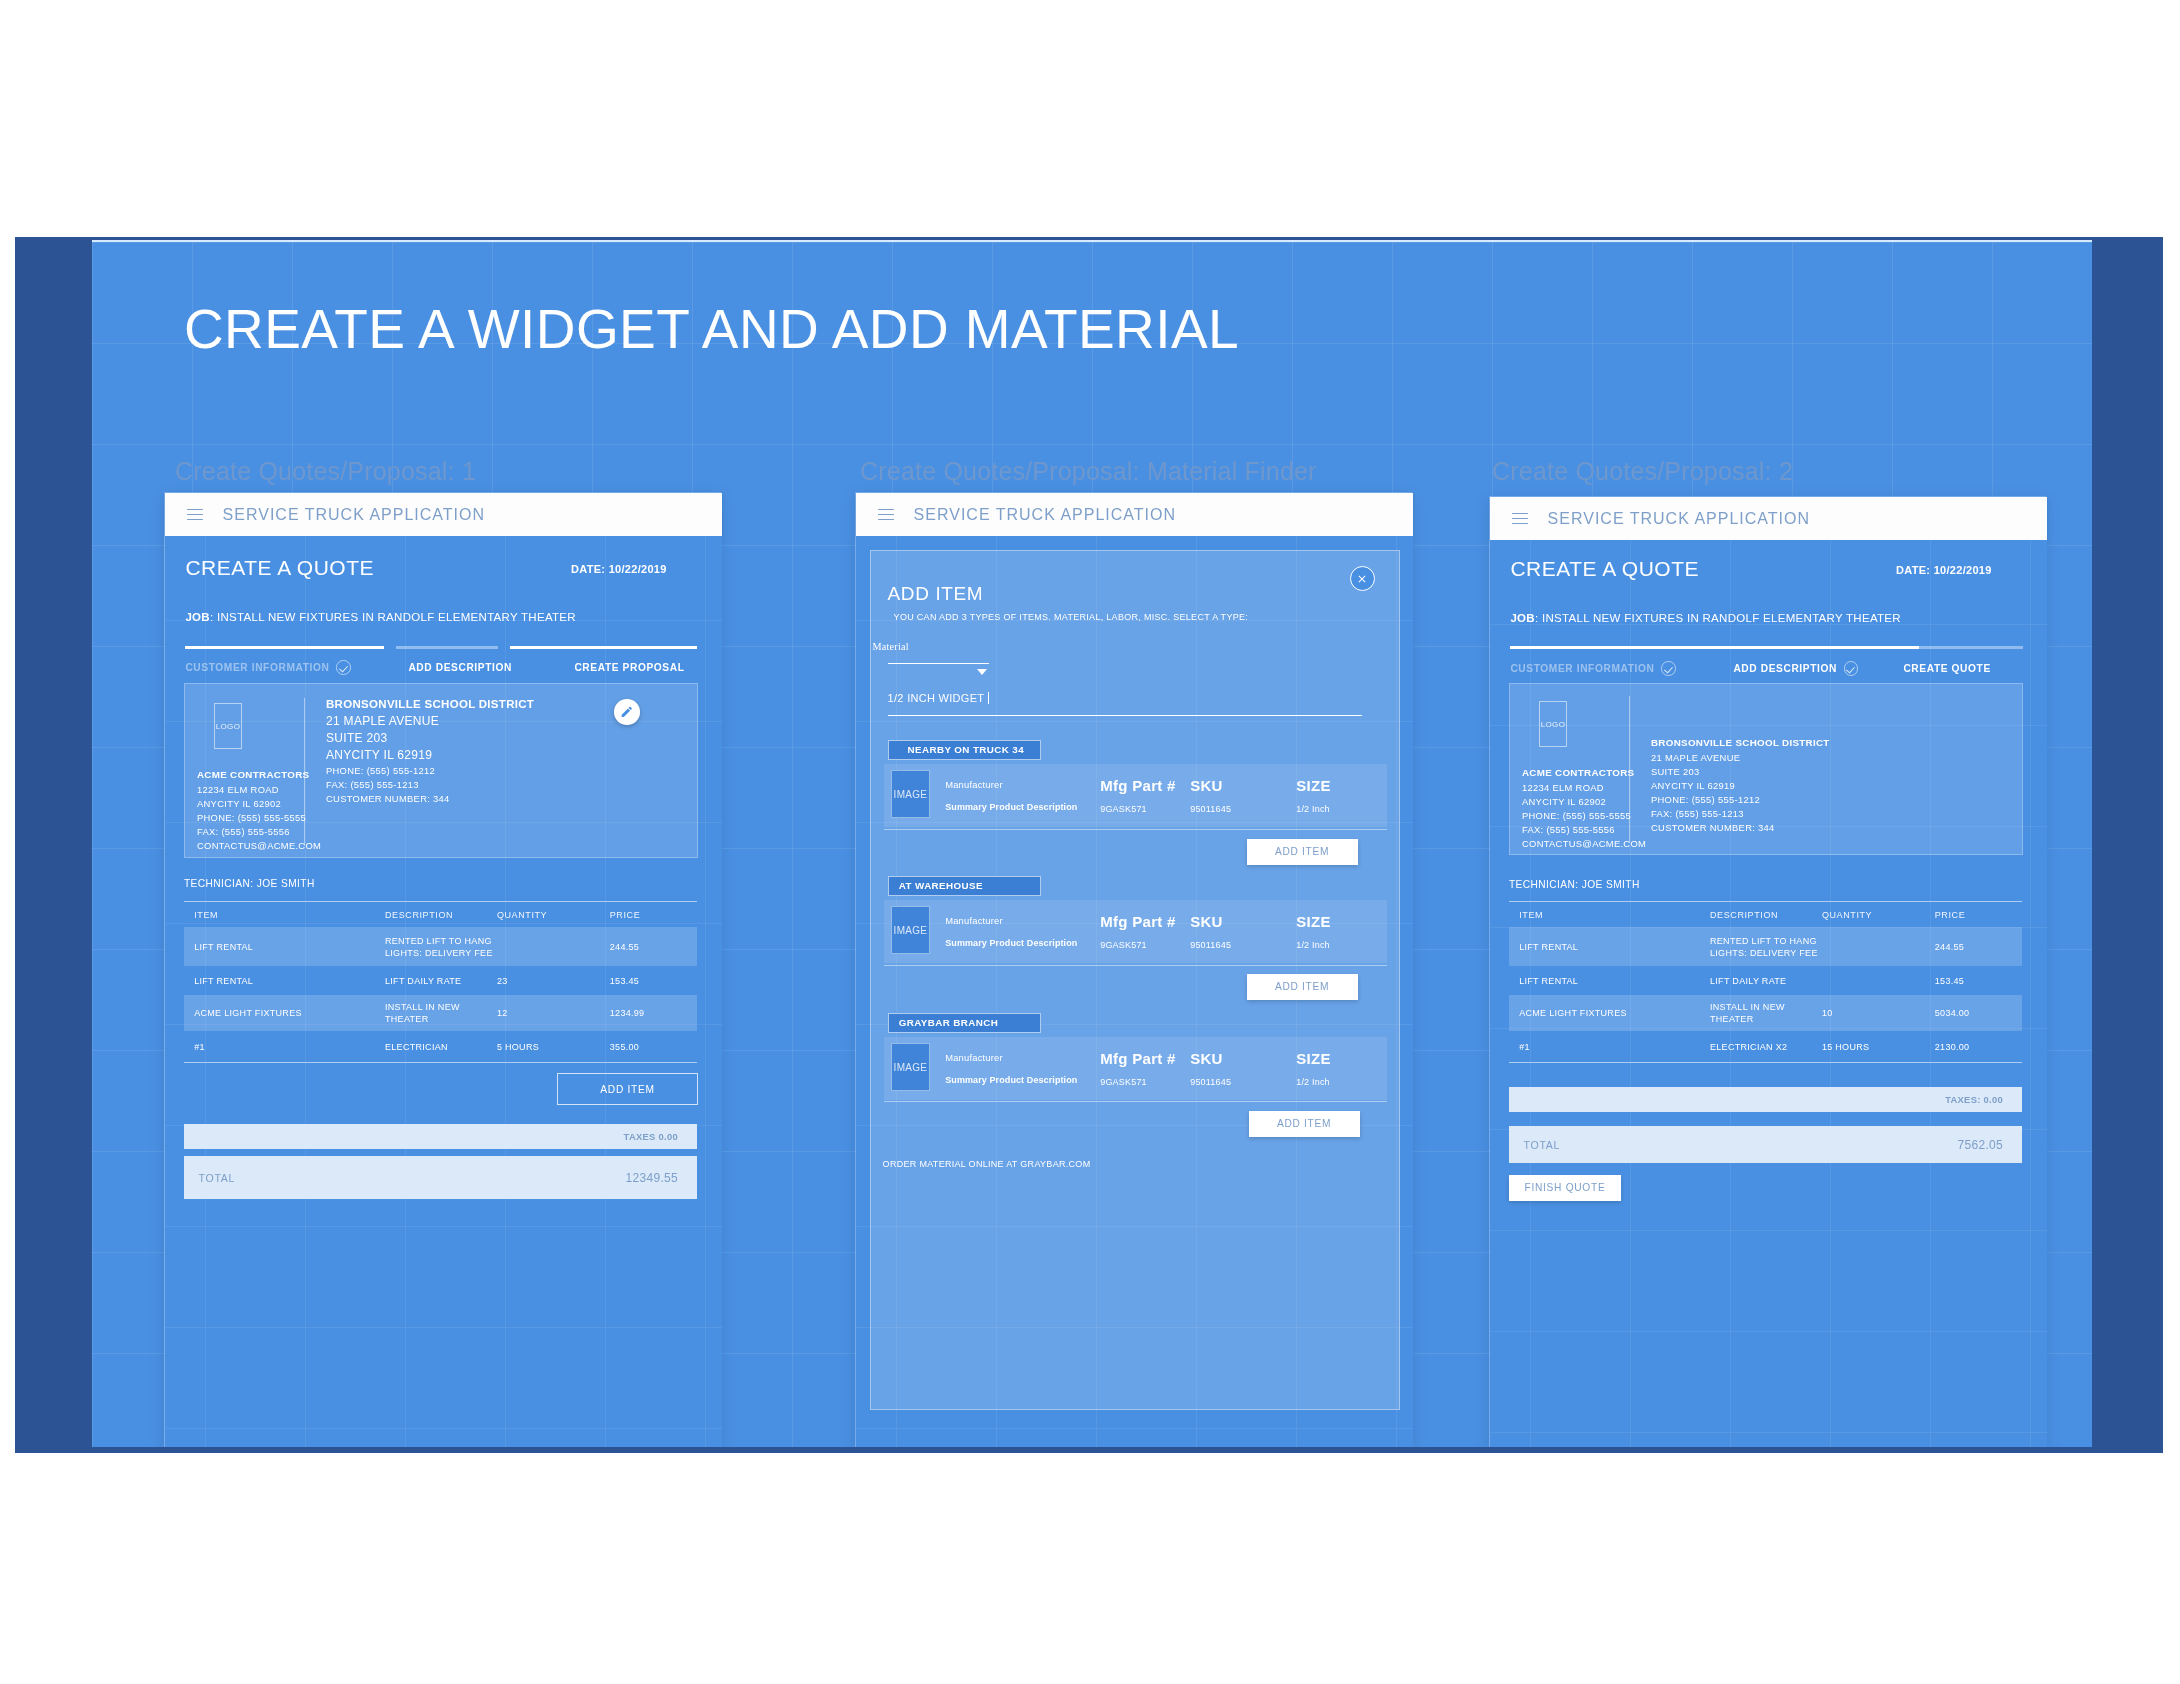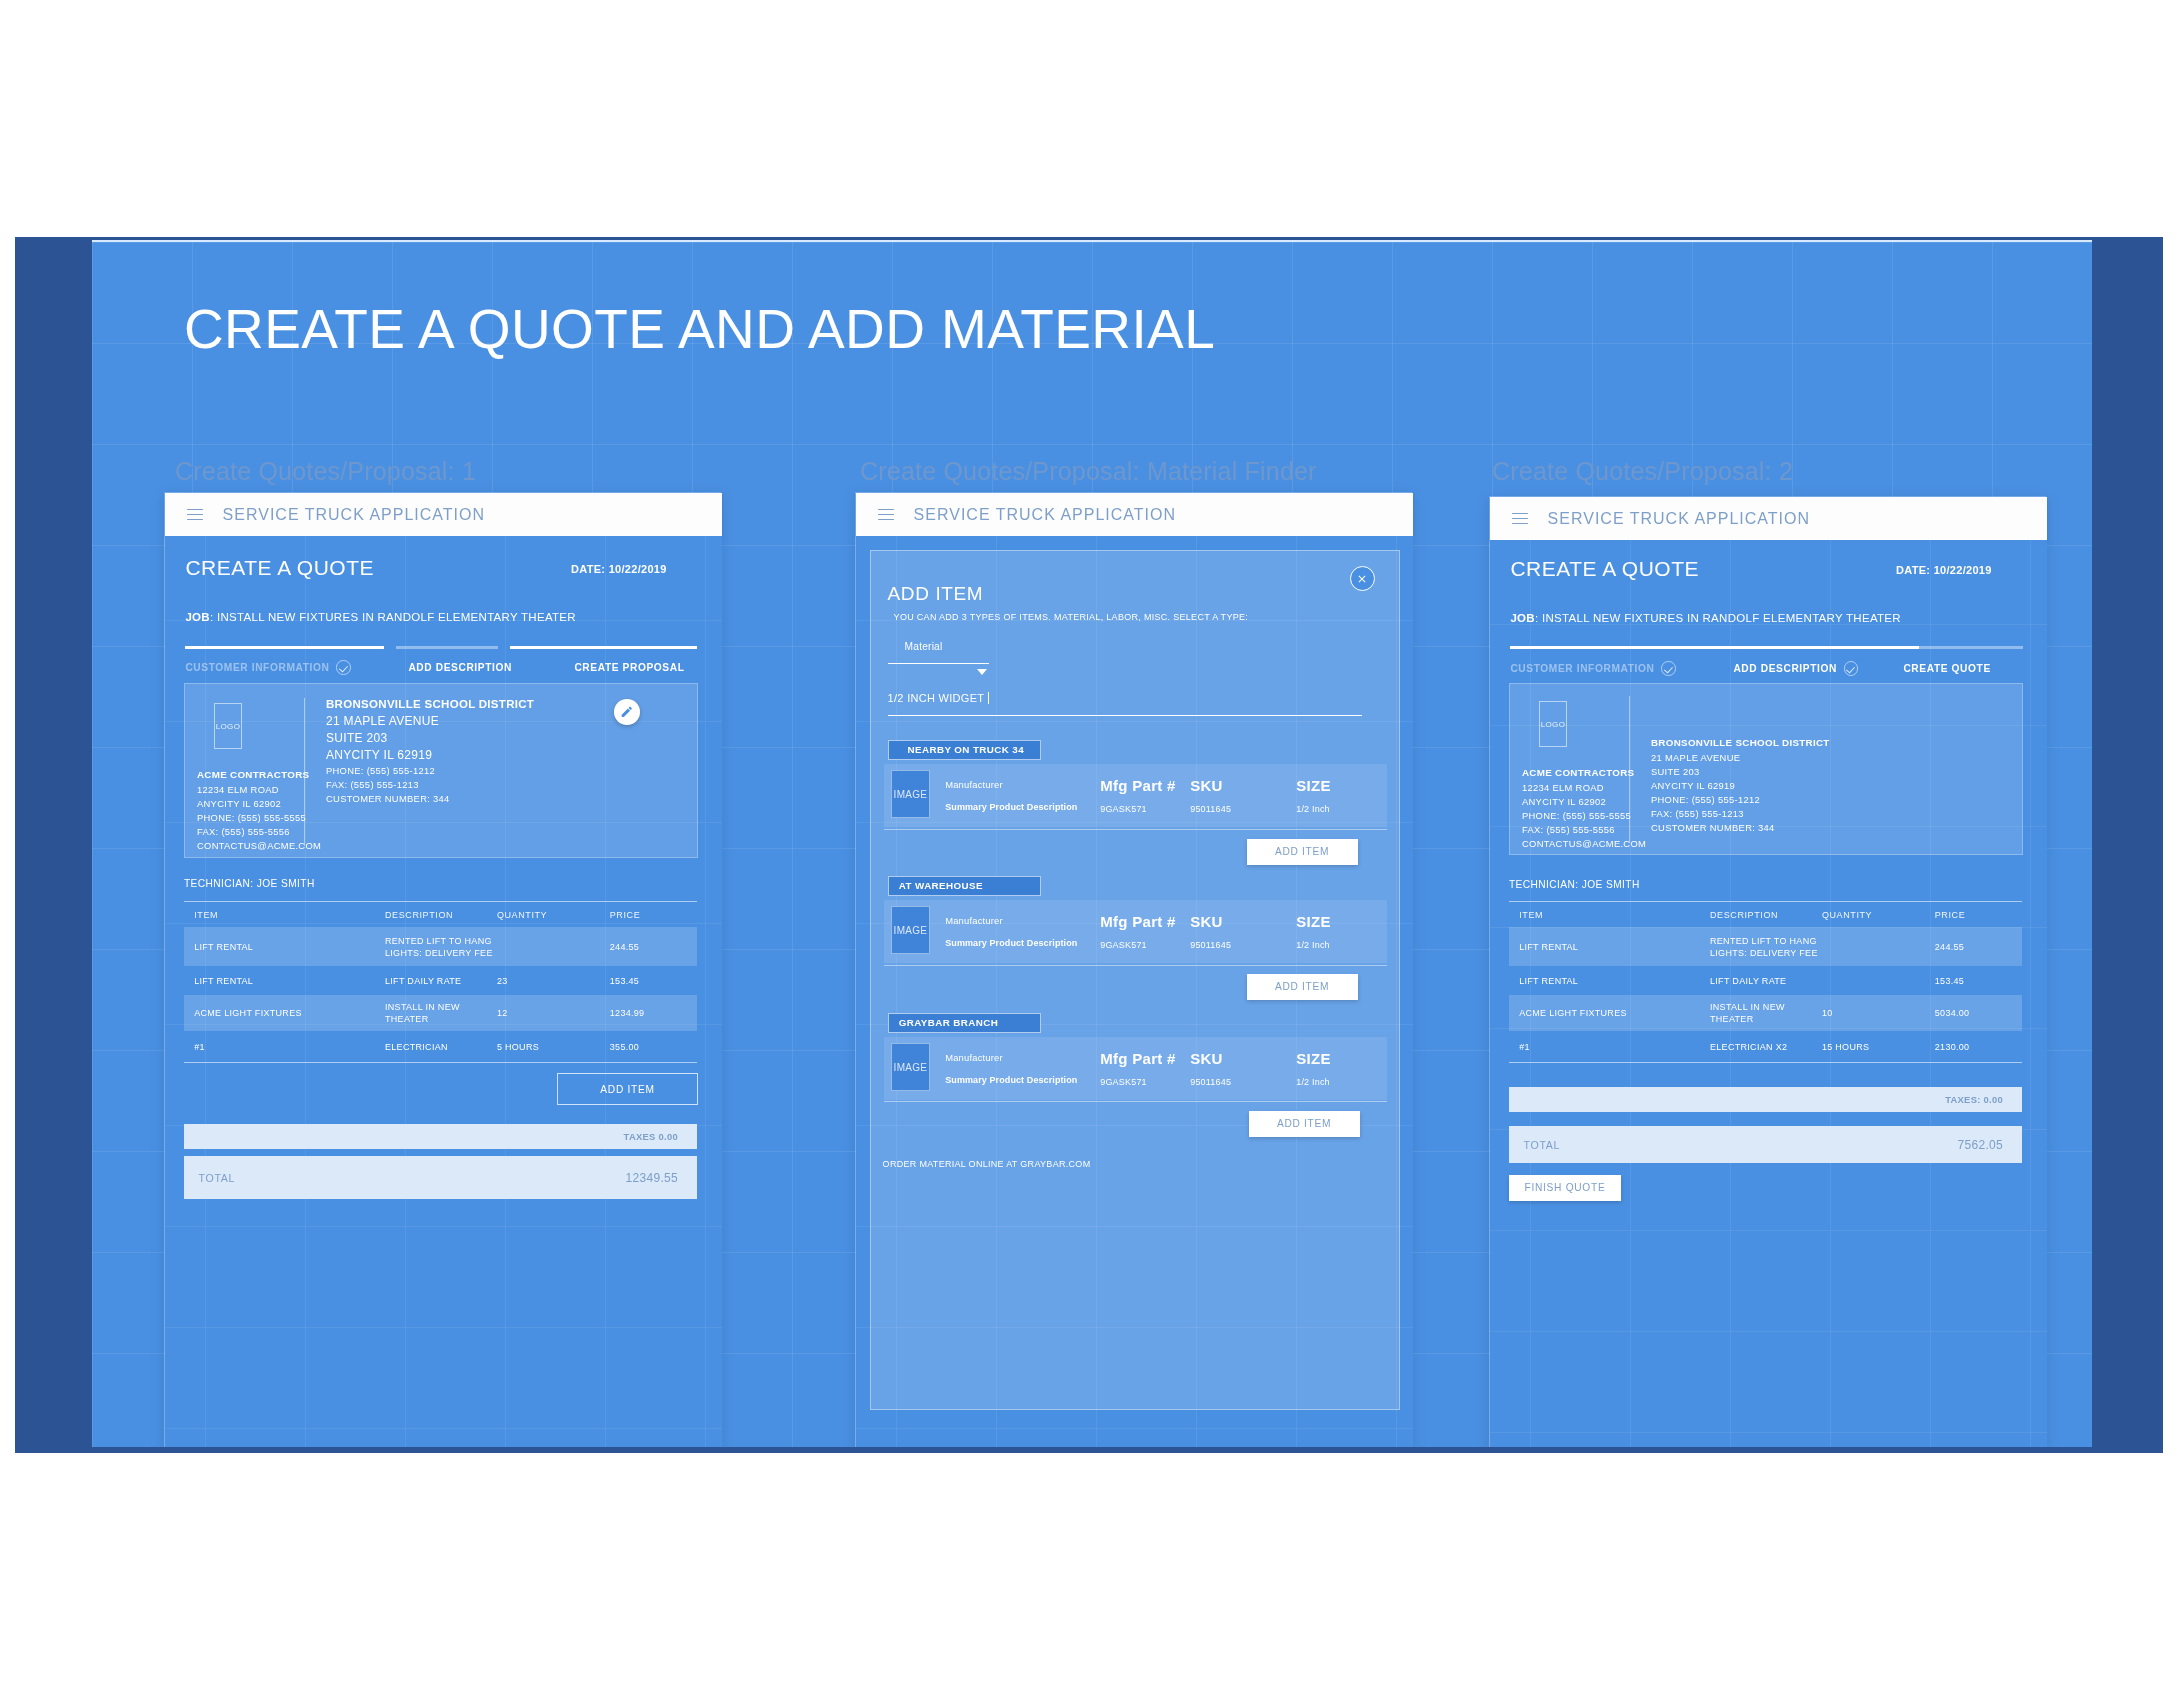--- a/index.html
+++ b/index.html
@@ -293,21 +293,21 @@
   }
 </style>
 </head>
 <body>
 
 <div id="slide-frame"></div>
 <div id="canvas-top-rule"></div>
 
 <div id="slide-canvas">
 
-  <div id="deck-title" style="left:92px; top:55px;">CREATE A QUOTE AND ADD MATERIAL</div>
+  <div id="deck-title" style="left:92px; top:55px;">CREATE A WIDGET AND ADD MATERIAL</div>
 
   <div class="col-caption" style="left:83px; top:215px;">Create Quotes/Proposal: 1</div>
   <div class="col-caption" style="left:768px; top:215px;">Create Quotes/Proposal: Material Finder</div>
   <div class="col-caption" style="left:1400px; top:215px;">Create Quotes/Proposal: 2</div>
 
   <div class="device" style="left:72px; top:250px; width:557px; height:964px;">
 
     <div class="appbar" style="width:557px;">
       <span class="hamburger">
           <i></i>
@@ -443,21 +443,21 @@
 
         <div class="close-fab" style="left:479px; top:15.3px;">
           <svg width="12" height="12" viewBox="0 0 24 24">
             <path d="M19 6.41 17.59 5 12 10.59 6.41 5 5 6.41 10.59 12 5 17.59 6.41 19 12 13.41 17.59 19 19 17.59 13.41 12z" fill="#ffffff"></path>
           </svg>
         </div>
 
         <div class="modal-title" style="left:17px; top:32px;">ADD ITEM</div>
         <div class="modal-sub" style="left:23px; top:61px;">YOU CAN ADD 3 TYPES OF ITEMS. MATERIAL, LABOR, MISC. SELECT A TYPE:</div>
 
-        <div class="field-label" style="left:34px; top:90px;">Material</div>
+        <div class="field-label" style="left:2px; top:90px;font-family:Liberation Serif, serif;">Material</div>
         <div class="field-underline" style="left:17px; top:112px; width:101px;"></div>
         <div class="caret-down" style="left:106px; top:118px;"></div>
 
         <div class="field-value" style="left:17px; top:141px;">
           <span>1/2 INCH WIDGET</span><span class="text-caret"></span>
         </div>
         <div class="field-underline" style="left:17px; top:164px; width:474px;"></div>
 
         <div class="loc-tag" style="left:17px; top:189px; width:153px; height:20.4px;padding-left:19px;">NEARBY ON TRUCK 34</div>
         <div class="prod-card" style="left:13.6px; top:213px; width:503px; height:63px;">

